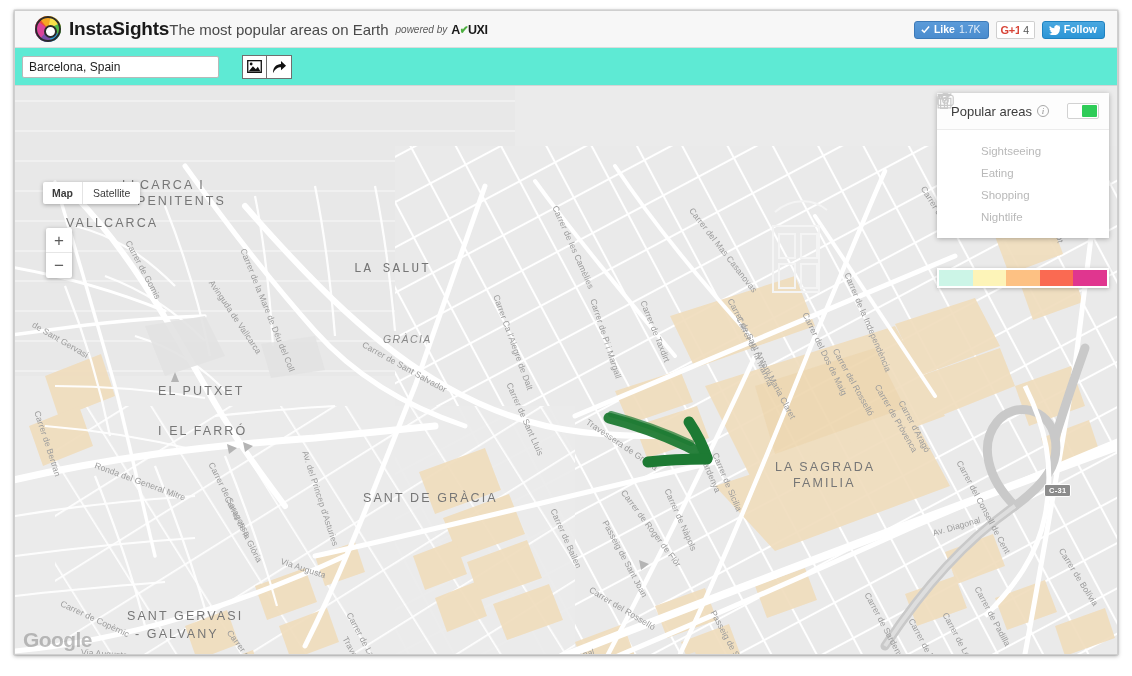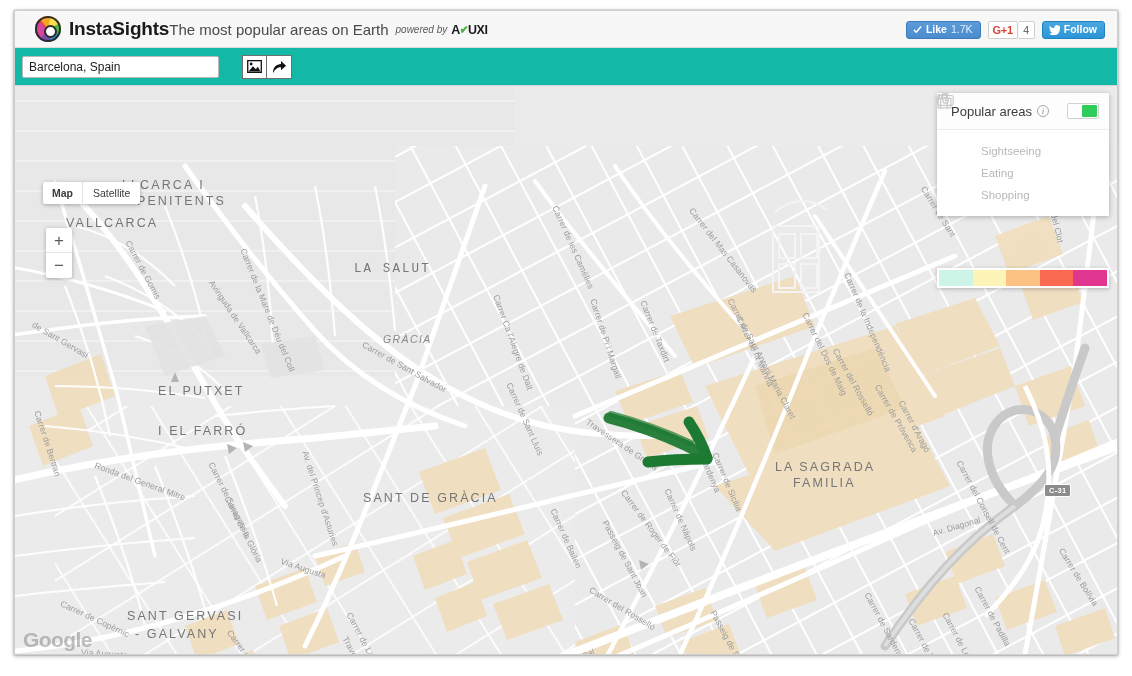--- a/index.html
+++ b/index.html
@@ -104,34 +104,34 @@
     background:#fff; height:18px; padding: 0 4px;
     font-size: 11px; font-weight: bold; color:#d84437;
     letter-spacing: -0.3px;
   }
   .gcount {
     border:1px solid #cfcfcf; border-left:none; border-radius:0 2px 2px 0;
     background:#fff; height:18px; min-width:16px;
     display:flex; align-items:center; justify-content:center;
     font-size:10.5px; color:#555; margin-left:-7px; padding: 0 3px;
   }
-  .gwrap{ display:flex; align-items:center;gap:8px; }
+  .gwrap{ display:flex; align-items:center; }
   .btn-follow {
     display:flex; align-items:center; gap:4px;
     background: linear-gradient(#4aa8e0,#2b95d6);
     border:1px solid #1f82c0; border-radius:3px;
     color:#fff; font-size:10.5px; font-weight:bold;
     padding: 2px 7px 3px 6px; height:18px; line-height:13px;
   }
 
   
   .toolbar {
     position: relative;
     height: 38px;
-    background: #14b8a6;
+    background: #5eead4;
     border-bottom: 1px solid #d4d4d4;
     display:flex; align-items:center;
     padding-left: 7px;
   }
   .search-input {
     width: 197px; height: 22px;
     border: 1px solid #b9b9b9; border-radius: 2px;
     background: #fff;
     font-family: "Liberation Sans", sans-serif;
     font-size: 12px; color: #1d1d1d;
@@ -639,20 +639,30 @@
           <div class="panel-item">
             <span class="pic">
               <svg width="15" height="16" viewBox="0 0 16 17">
                 <path d="M1.2 5.6 H14.8 V15.8 H1.2 Z" fill="none" stroke="#c9c9c9" stroke-width="1.3"></path>
                 <path d="M4.8 5.6 C4.8 2 6.2 1 8 1 C9.8 1 11.2 2 11.2 5.6" fill="none" stroke="#c9c9c9" stroke-width="1.3"></path>
               </svg>
             </span>
             <span>Shopping</span>
           </div>
 
+          <div class="panel-item">
+            <span class="pic">
+              <svg width="15" height="17" viewBox="0 0 16 18">
+                <path d="M1.4 1.4 H14.6 L8 8.6 Z" fill="none" stroke="#c9c9c9" stroke-width="1.3"></path>
+                <path d="M8 8.6 V16.2 M4.4 16.4 H11.6" fill="none" stroke="#c9c9c9" stroke-width="1.3"></path>
+                <path d="M11.4 2.6 L15.2 0.8" fill="none" stroke="#c9c9c9" stroke-width="1.1"></path>
+              </svg>
+            </span>
+            <span>Nightlife</span>
+          </div>
         </div>
       </div>
 
       <div class="legend" id="legend">
           <i style="background: rgb(204, 245, 231);"></i>
           <i style="background: rgb(253, 244, 184);"></i>
           <i style="background: rgb(253, 193, 131);"></i>
           <i style="background: rgb(250, 106, 82);"></i>
           <i style="background: rgb(224, 54, 143);"></i>
         </div>

